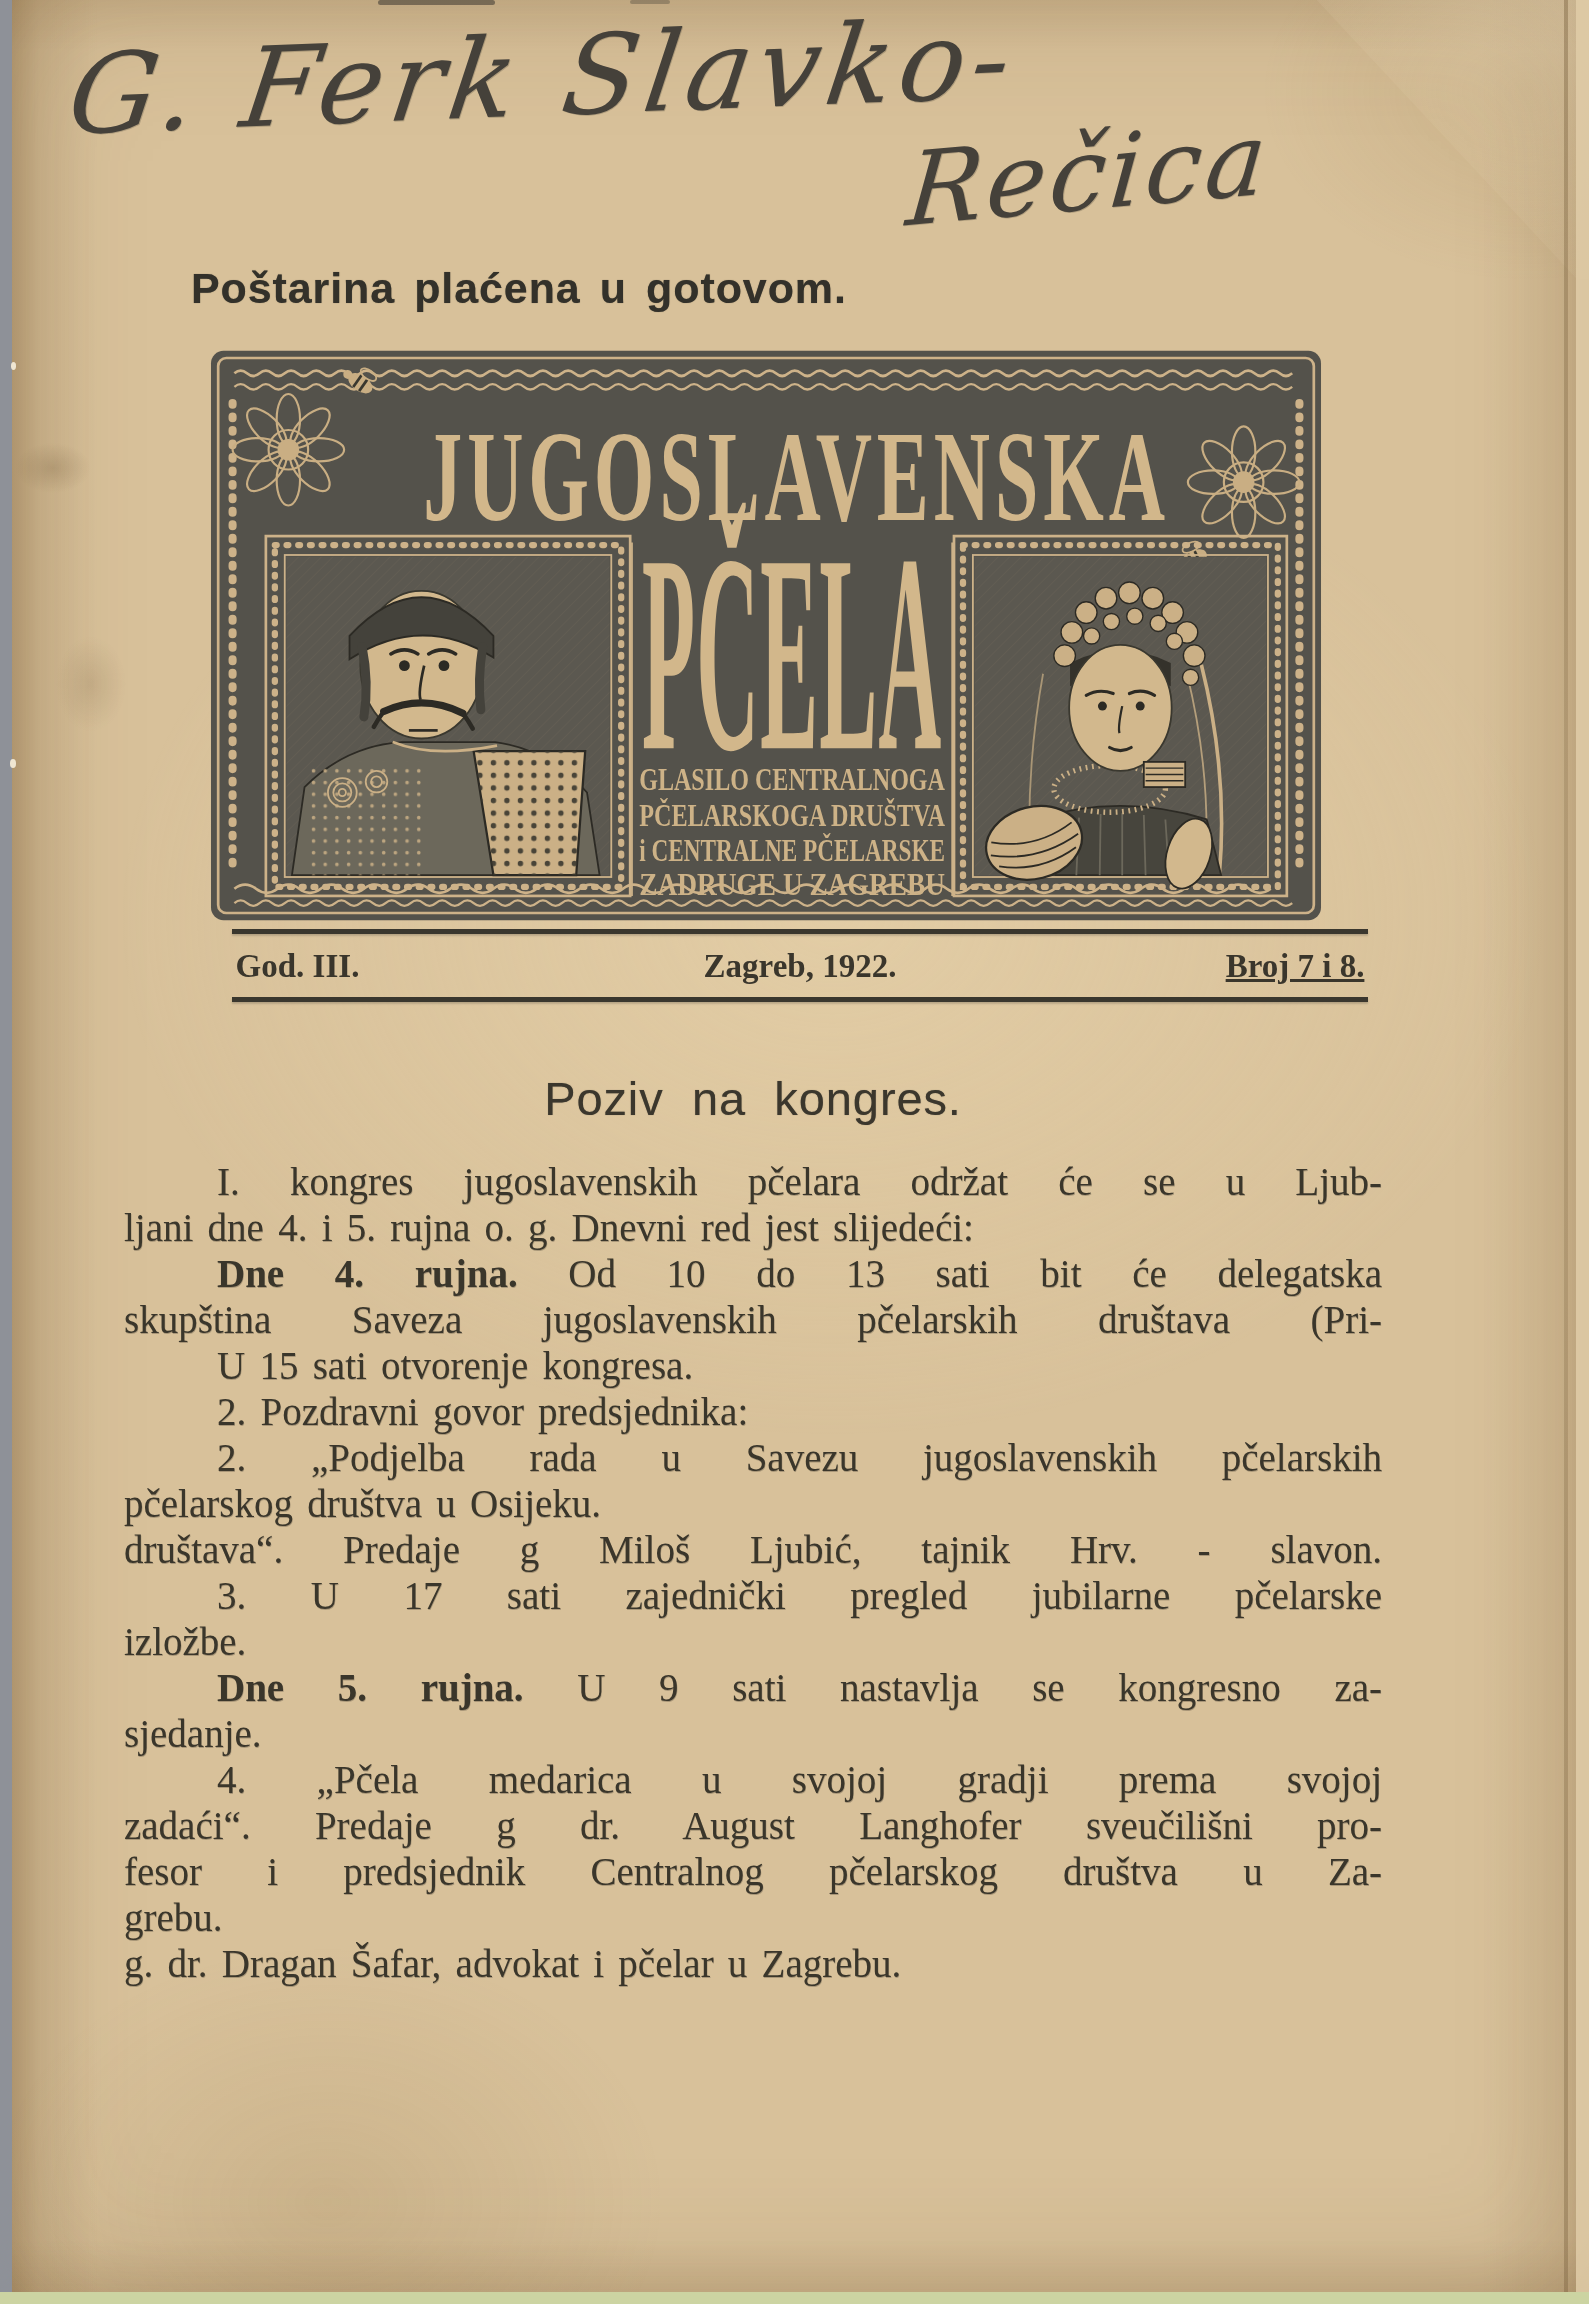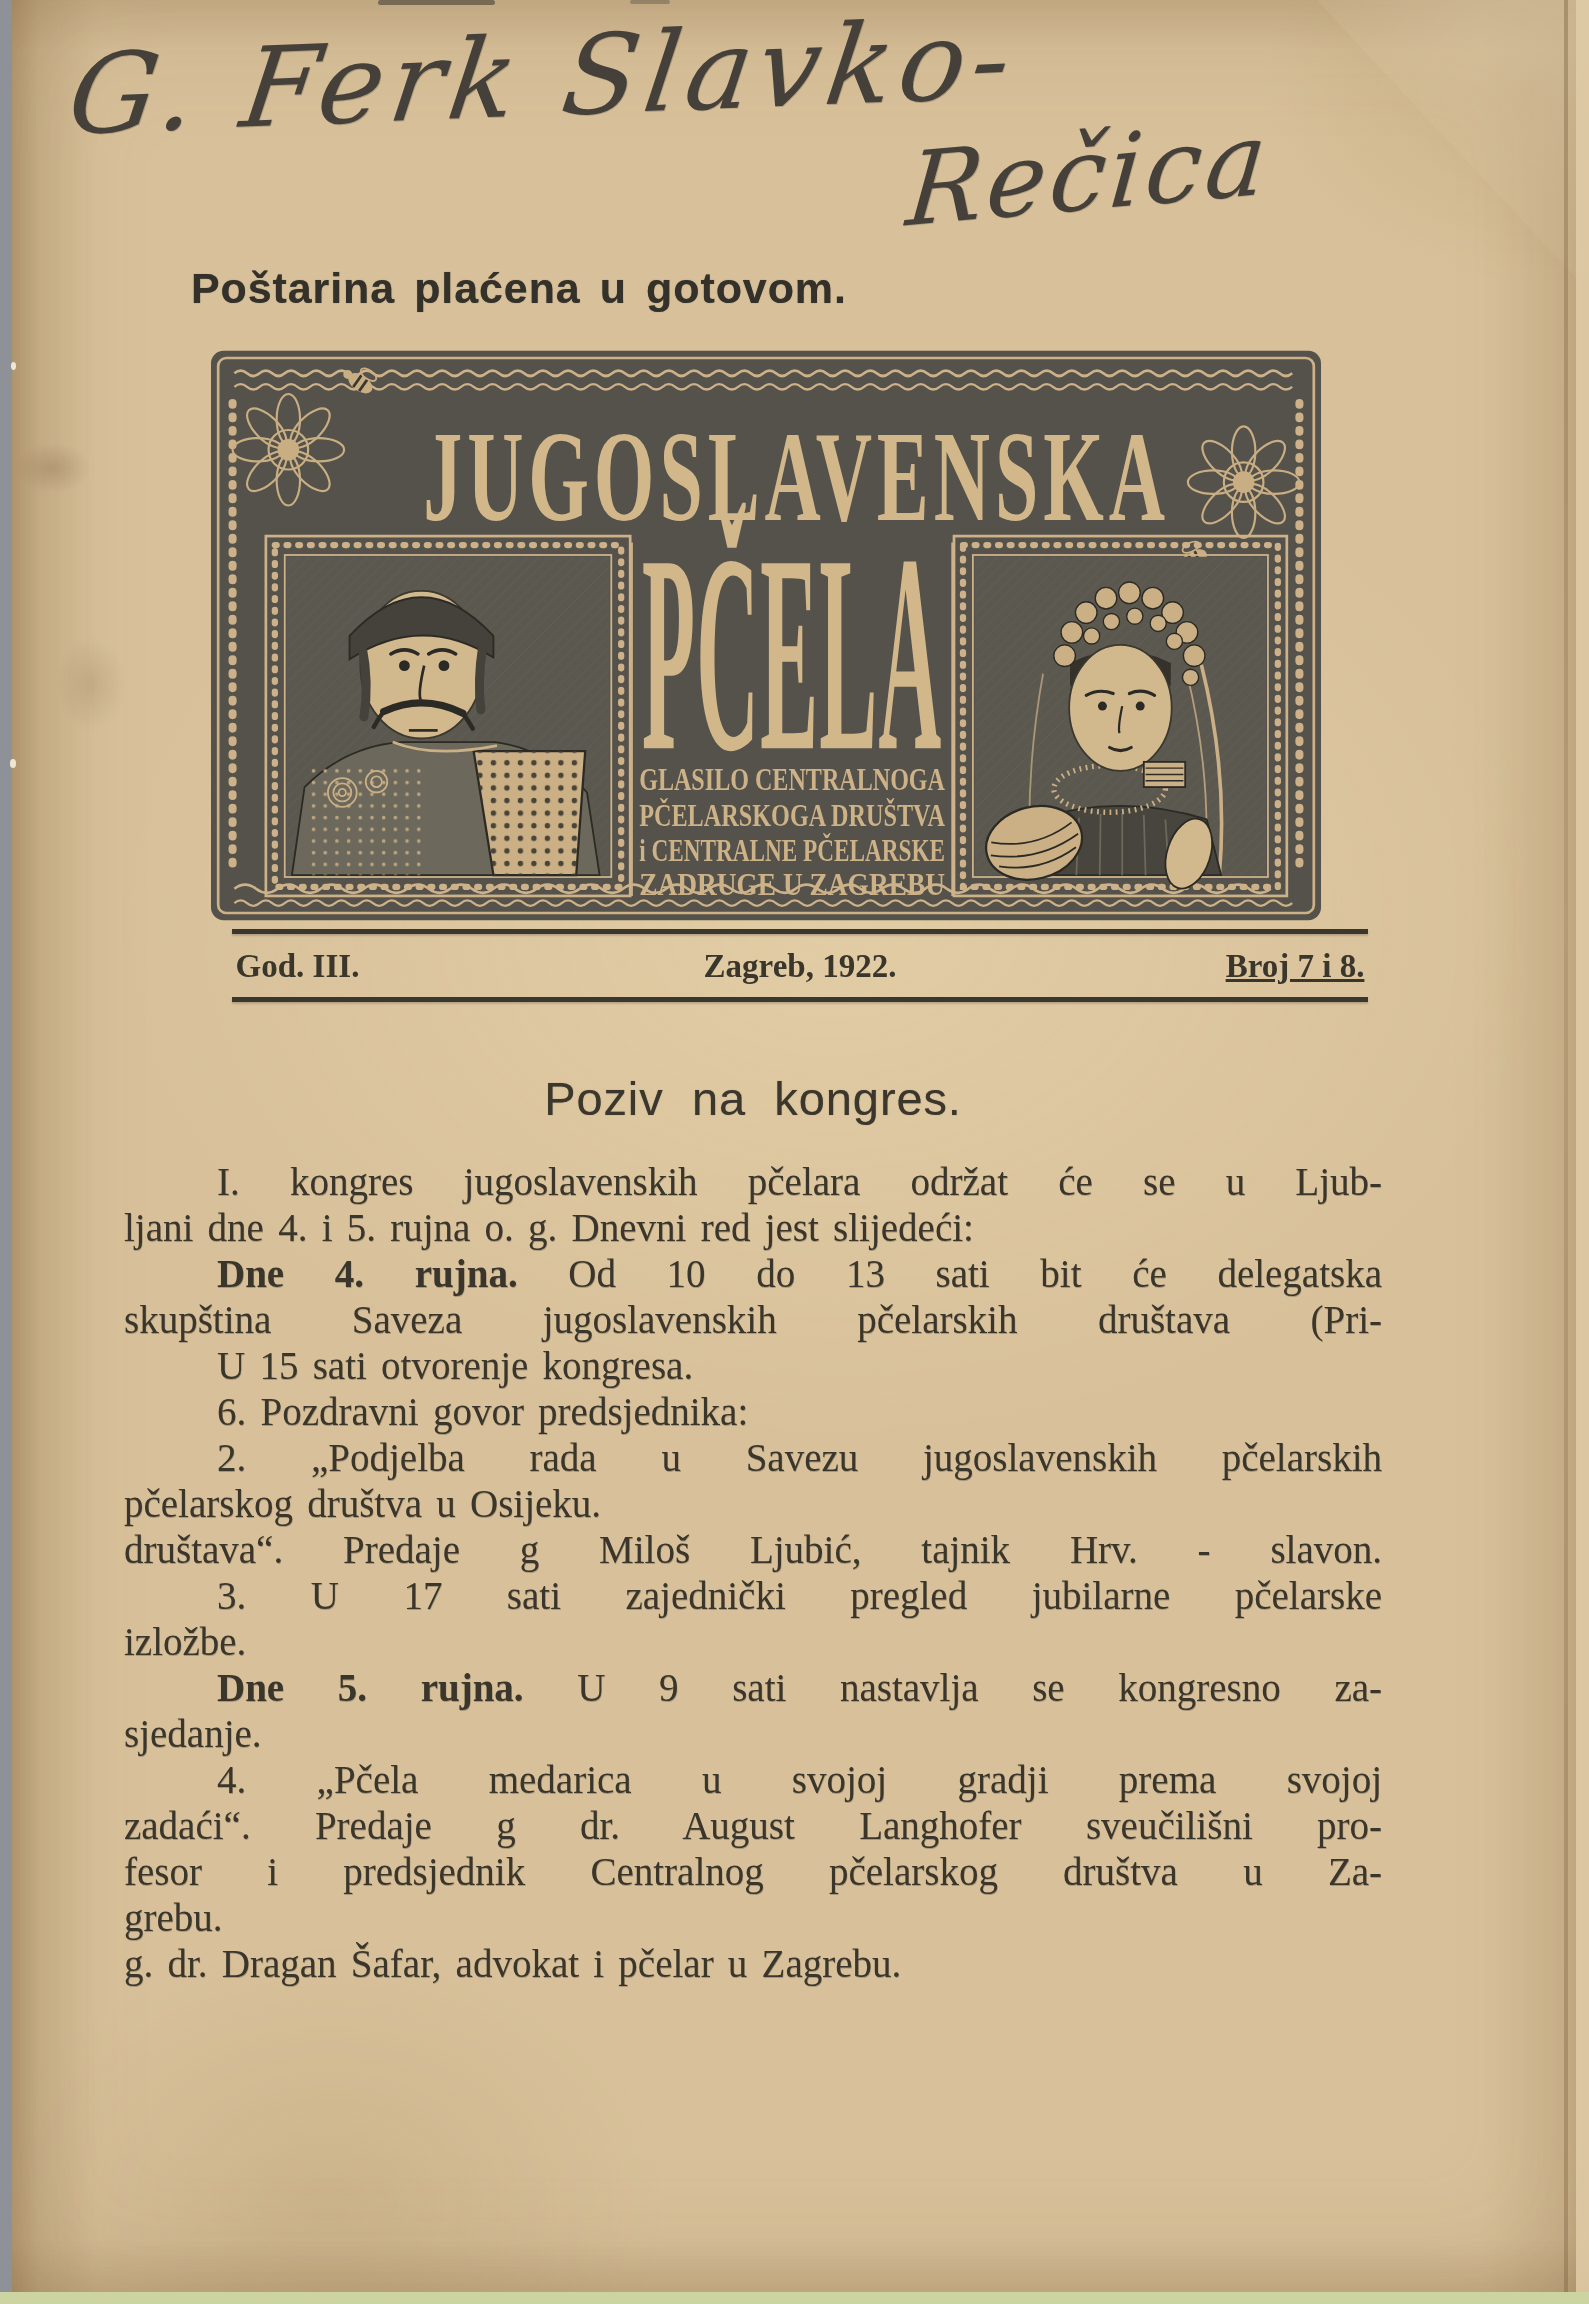--- a/index.html
+++ b/index.html
@@ -268,21 +268,21 @@
         <div class="bline lastline"><span>ljani dne 4. i 5. rujna o. g. Dnevni red jest slijedeći:</span></div>
       </div>
       <div class="para">
         <div class="bline first"><b>Dne 4. rujna.</b><span> Od 10 do 13 sati bit će delegatska</span></div>
         <div class="bline"><span>skupština Saveza jugoslavenskih pčelarskih društava (Pri-</span></div>
       </div>
       <div class="para">
         <div class="bline first lastline"><span>U 15 sati otvorenje kongresa.</span></div>
       </div>
       <div class="para">
-        <div class="bline first lastline"><span>6. Pozdravni govor predsjednika:</span></div>
+        <div class="bline first lastline"><span>2. Pozdravni govor predsjednika:</span></div>
       </div>
       <div class="para">
         <div class="bline first"><span>2. „Podjelba rada u Savezu jugoslavenskih pčelarskih</span></div>
         <div class="bline lastline"><span>pčelarskog društva u Osijeku.</span></div>
         <div class="bline"><span>društava“. Predaje g Miloš Ljubić, tajnik Hrv. - slavon.</span></div>
       </div>
       <div class="para">
         <div class="bline first"><span>3. U 17 sati zajednički pregled jubilarne pčelarske</span></div>
         <div class="bline lastline"><span>izložbe.</span></div>
       </div>

